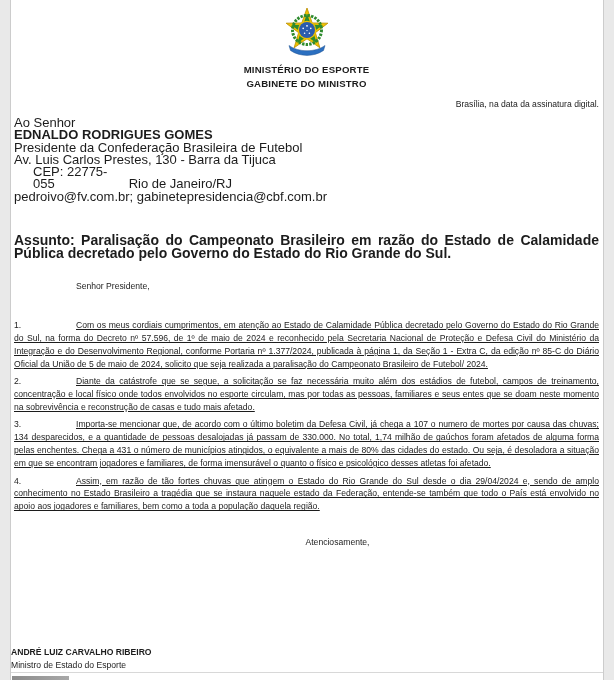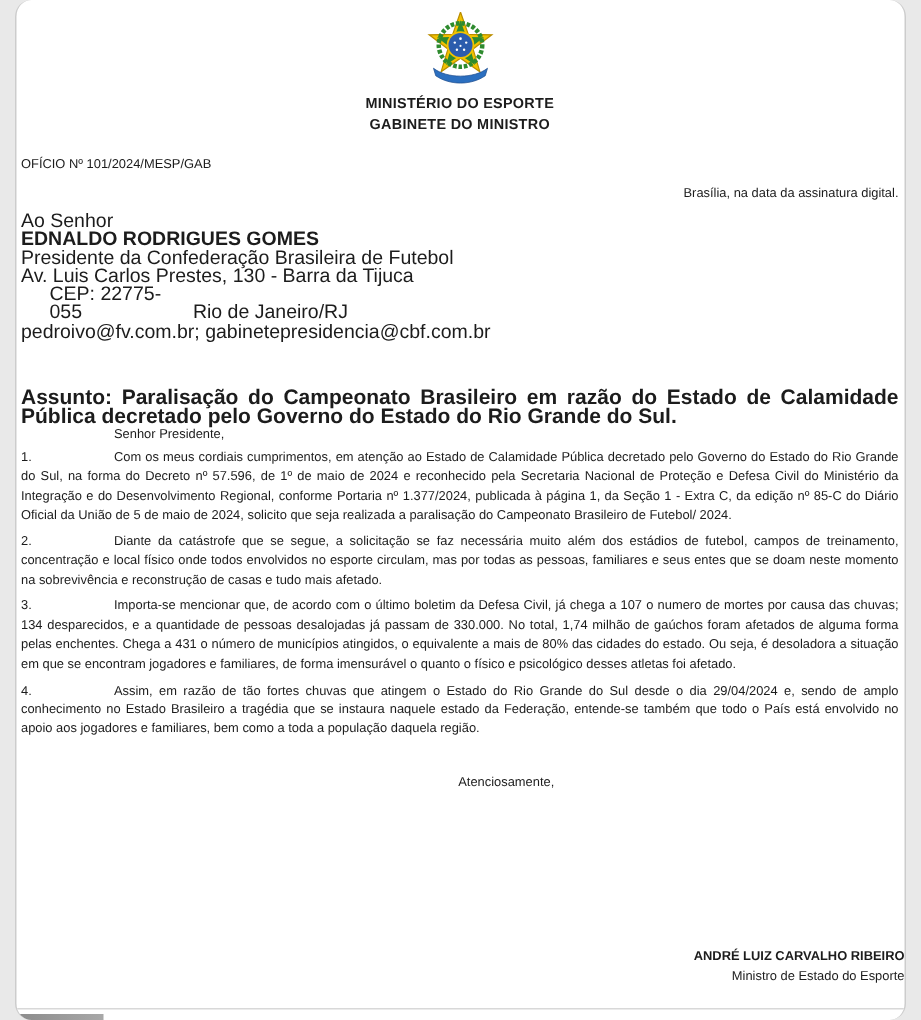--- a/index.html
+++ b/index.html
@@ -12,21 +12,20 @@
     overflow: hidden;
   }
   .page {
     position: relative;
     margin: 0 10px;
     width: 594px; height: 680px;
     background: #ffffff;
     border-left: 1px solid #cccccc;
     border-right: 1px solid #cccccc;
     overflow: hidden;
-    border-radius: 11px;
   }
   .content { padding: 8px 4px 0 3px; }
 
   .emblem-wrap { text-align: center; height: 50px; }
 
   .header-title {
     text-align: center;
     font-weight: bold;
     font-size: 9.6px;
     line-height: 13.5px;
@@ -44,37 +43,37 @@
   .subject {
     margin-top: 31px;
     font-weight: bold;
     font-size: 14px;
     line-height: 13px;
     text-align: justify;
   }
   .reference { font-size: 8.6px; line-height: 13px; }
   .reference .lbl { font-style: italic; }
 
-  .salutation { padding-left: 62px; font-size: 8.6px; }
+  .salutation { margin-top: 21px; padding-left: 62px; font-size: 8.6px; }
 
-  .paras { margin-top: 4px; }
+  .paras { margin-top: 28px; text-decoration: underline; }
   .para {
     font-size: 8.6px;
     line-height: 12.9px;
     text-align: justify;
     margin: 0 0 4.5px 0;
   }
   .pnum { display: inline-block; width: 62px; }
 
   .closing { margin-top: 24px; padding-left: 62px; font-size: 8.6px; text-align: center; }
 
   .sig {
     position: absolute;
-    left: 0; right: 0; bottom: 24px;
-    text-align: right;
+    left: 0; right: 0; bottom: 9px;
+    text-align: left;
     font-size: 8.6px;
     line-height: 12.5px;
   }
   .sig-name { font-weight: bold; }
 
   .bottom-divider {
     position: absolute;
     left: 0; right: 0; bottom: 7px;
     border-top: 1.5px solid #d8d8d8;
   }
@@ -104,21 +103,20 @@
         <circle cx="28.6" cy="25.2" r="0.8" fill="#ffffff"></circle>
         <circle cx="33.4" cy="25.2" r="0.8" fill="#ffffff"></circle>
         <circle cx="31" cy="22.6" r="0.7" fill="#ffffff"></circle>
         <path d="M13,37.5 C22,44.5 40,44.5 49,37.5 L47.5,42.5 C38,49 24,49 14.5,42.5 Z" fill="#2b6fc0" stroke="#1d4e8f" stroke-width="0.5"></path>
       </svg>
     </div>
 
     <div class="header-title">MINISTÉRIO DO ESPORTE</div>
     <div class="header-title" style="margin-top:0;">GABINETE DO MINISTRO</div>
 
-    <div class="meta-oficio">OFÍCIO Nº 101/2024/MESP/GAB</div>
     <div class="meta-date">Brasília, na data da assinatura digital.</div>
 
     <div class="recipient">
       <div>Ao Senhor</div>
       <div class="name">EDNALDO RODRIGUES GOMES</div>
       <div>Presidente da Confederação Brasileira de Futebol</div>
       <div>Av. Luis Carlos Prestes, 130 - Barra da Tijuca</div>
       <div>
         <span class="cep-part">CEP: 22775-055</span>
         <span>Rio de Janeiro/RJ</span>

